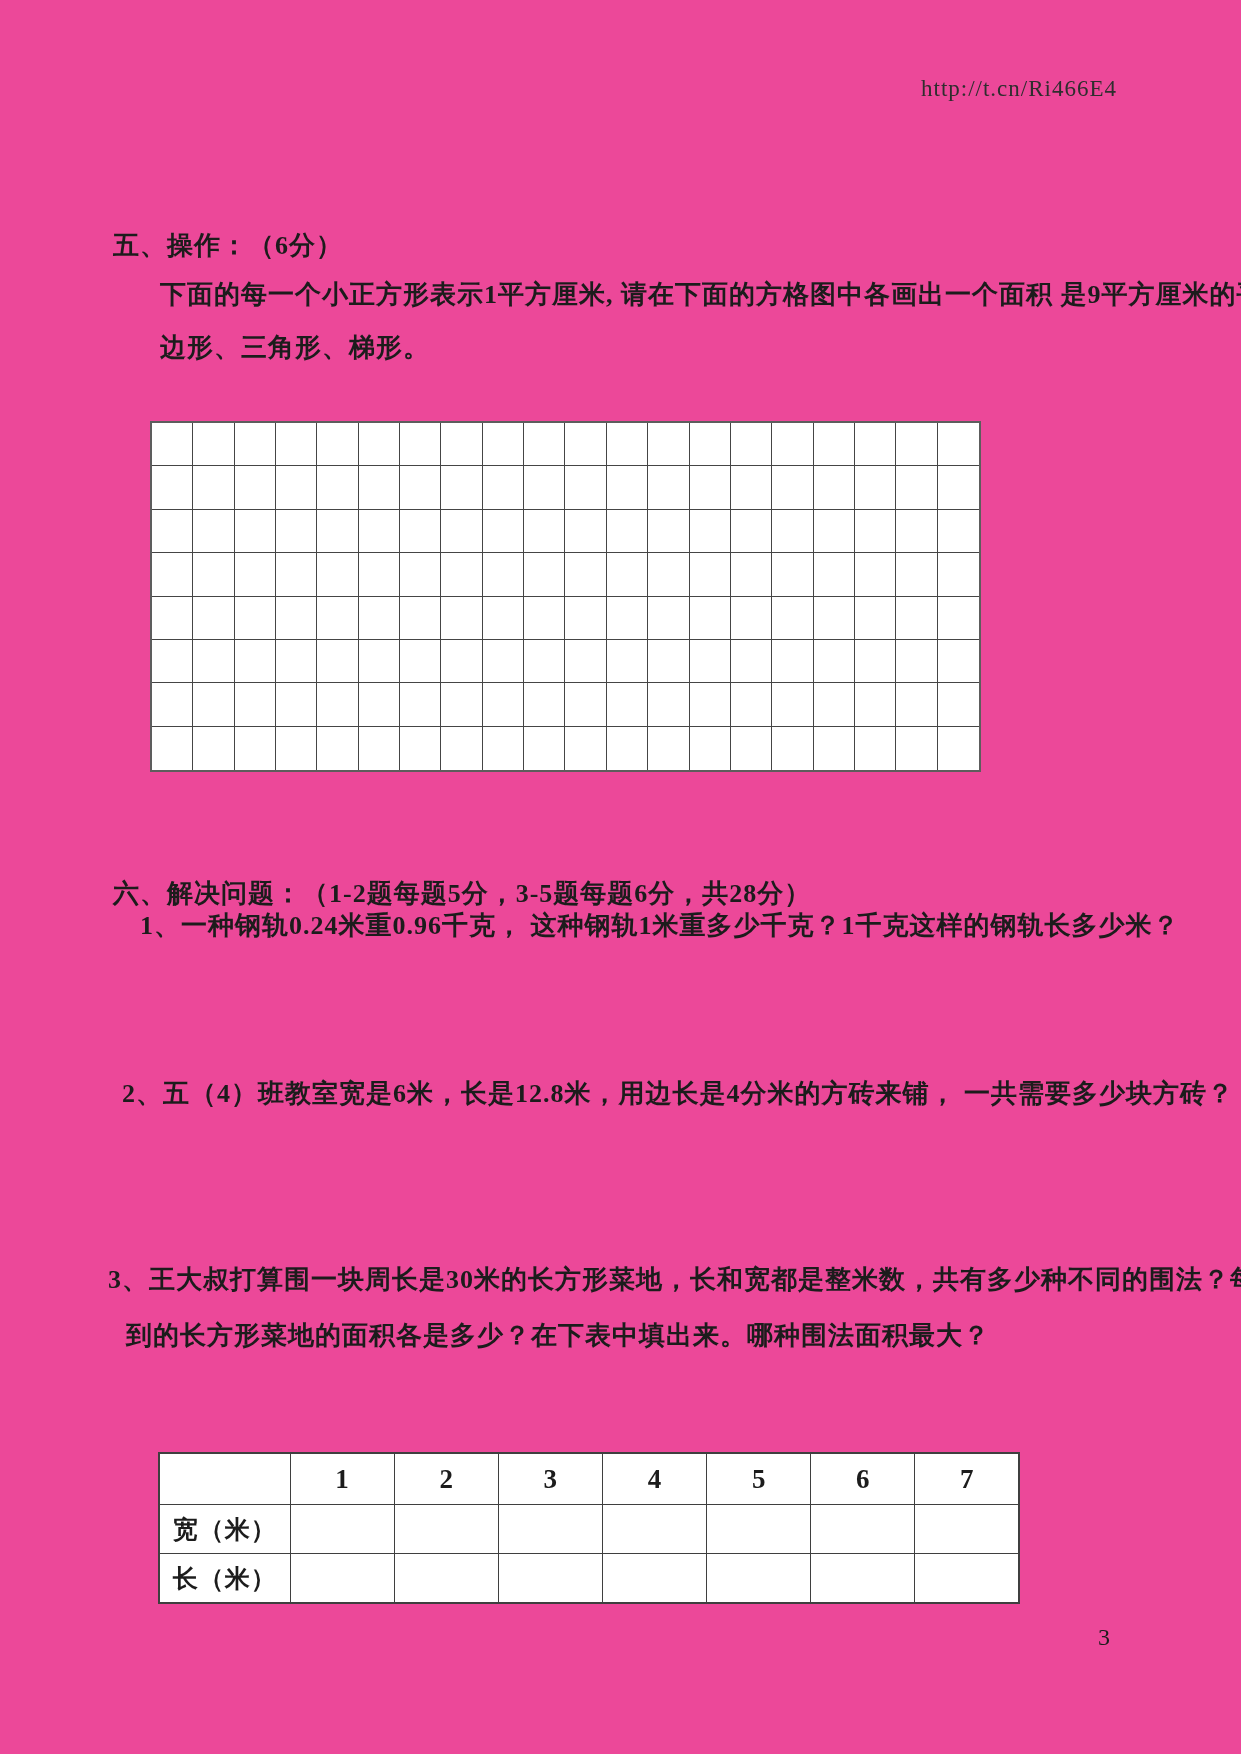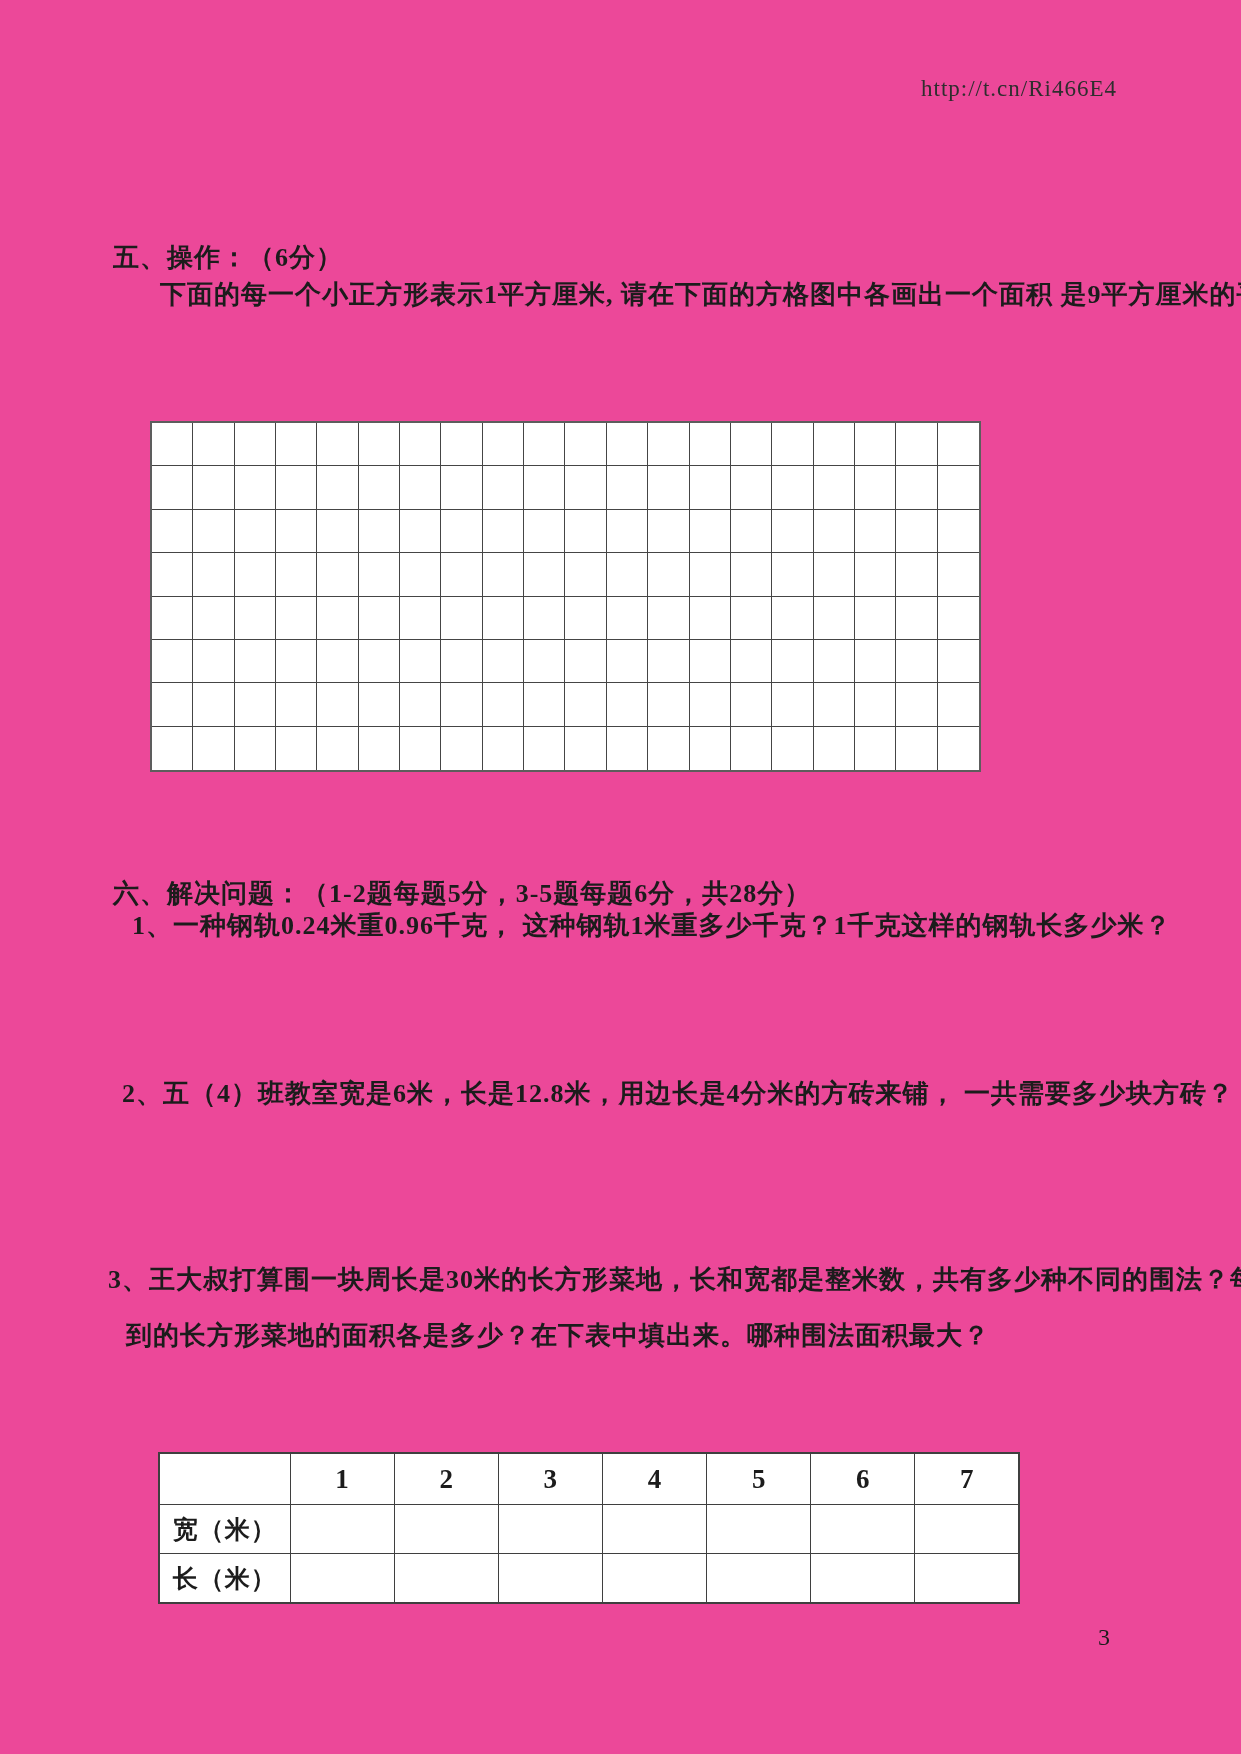--- a/index.html
+++ b/index.html
@@ -25,32 +25,32 @@
     letter-spacing: 1px;
     color: #2e2e2e;
   }
   .sec-heading {
     position: absolute;
     font-size: 26px;
     font-weight: 700;
     letter-spacing: 1px;
     white-space: nowrap;
   }
-  .sec5-heading { left: 113px; top: 228px; margin-top: 12px; }
+  .sec5-heading { left: 113px; top: 228px; }
   .sec6-heading { left: 113px; top: 860px; margin-top: 16px; }
   .body-line {
     position: absolute;
     font-size: 26px;
     font-weight: 600;
     letter-spacing: 1px;
     white-space: nowrap;
   }
   .instr1 { left: 160px; top: 277px; }
   .instr2 { left: 160px; top: 330px; }
-  .q1 { left: 132px; top: 908px; }
+  .q1 { left: 140px; top: 908px; }
   .q2 { left: 122px; top: 1076px; }
   .q3a { left: 108px; top: 1262px; }
   .q3b { left: 108px; top: 1318px; margin-left: 18px; }
 
   .drawing-grid {
     position: absolute;
     left: 150px;
     top: 421px;
     width: 831px;
     height: 351px;
@@ -114,20 +114,21 @@
 <body>
 
 <div class="page">
 
   <div class="source-url">http://t.cn/Ri466E4</div>
 
   <div class="sec-heading sec5-heading">五、操作：（6分）</div>
 
   <div class="body-line instr1">下面的每一个小正方形表示1平方厘米, 请在下面的方格图中各画出一个面积 是9平方厘米的平行四</div>
 
+  <div class="body-line instr2">边形、三角形、梯形。</div>
 
   <div class="drawing-grid" style="grid-template-columns: repeat(20, 1fr); grid-template-rows: repeat(8, 1fr);">
       <div class="gcell"></div>
       <div class="gcell"></div>
       <div class="gcell"></div>
       <div class="gcell"></div>
       <div class="gcell"></div>
       <div class="gcell"></div>
       <div class="gcell"></div>
       <div class="gcell"></div>

